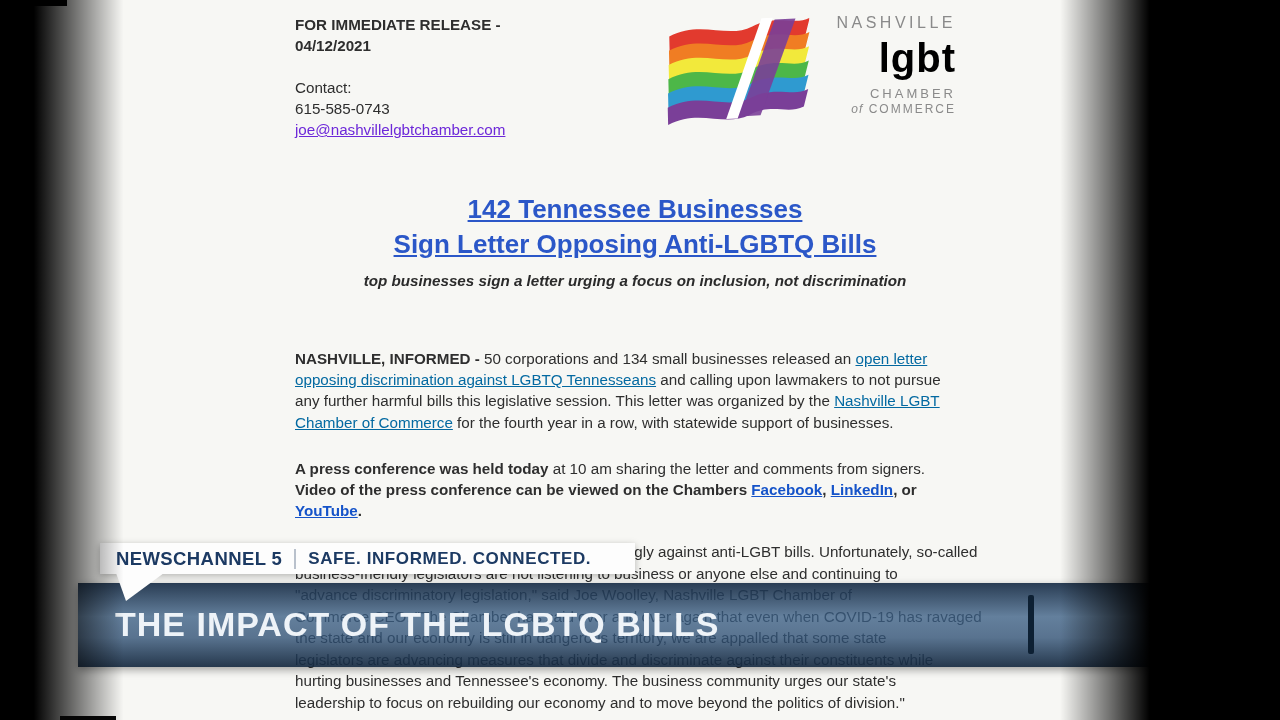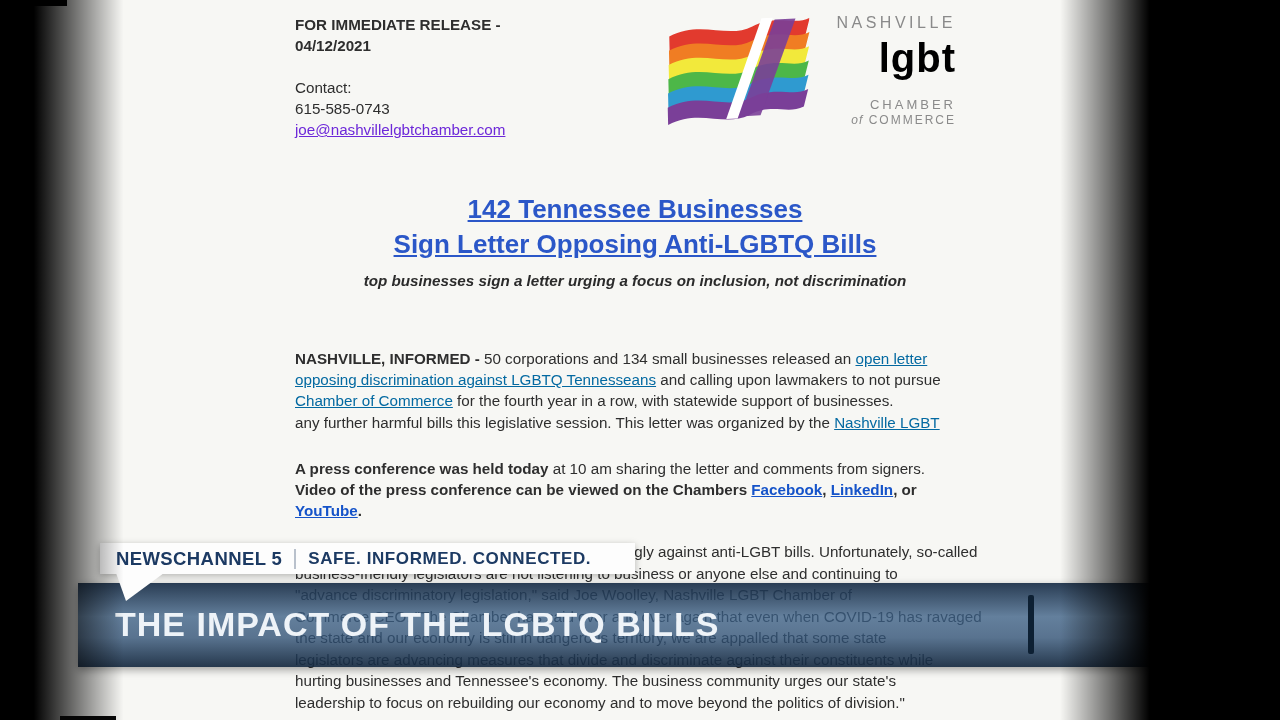--- a/index.html
+++ b/index.html
@@ -14,21 +14,21 @@
   .contact .bold { font-weight:700; }
   .gap { height:21px; }
   .doc-link { color:#6d28d9; text-decoration:underline; }
 
   
   .logo { position:absolute; left:660px; top:8px; width:300px; height:130px; }
   .logo-flag { position:absolute; left:0; top:4px; transform:rotate(-3deg); }
   .logo-text { position:absolute; right:4px; top:6px; width:150px; text-align:right; }
   .logo-nashville { font-size:16px; letter-spacing:3.5px; color:#8a8a8a; font-weight:400; }
   .logo-lgbt { font-size:40px; font-weight:700; color:#000000; line-height:52px; letter-spacing:1px; }
-  .logo-chamber { font-size:13px; letter-spacing:3px; color:#8a8a8a; margin-top:13px; }
+  .logo-chamber { font-size:13px; letter-spacing:3px; color:#8a8a8a; margin-top:2px; }
   .logo-ofcommerce { font-size:12px; letter-spacing:2px; color:#8a8a8a; margin-top:1px; }
   .logo-ofcommerce .of { font-style:italic; text-transform:none; letter-spacing:1px;margin-left:34px; }
 
   .headline { position:absolute; left:295px; top:192px; width:680px; text-align:center; }
   .headline h1 { font-size:26px; line-height:35px; font-weight:700; color:#2b57c8; text-decoration:underline; }
   .subtitle { margin-top:8px; font-style:italic; font-size:15.2px; line-height:22px; color:#2b2b2b; font-weight:700; }
 
   .para { position:absolute; left:295px; font-size:15.2px; line-height:21.2px; }
   .para1 { top:348px; }
   .para2 { top:458px; }
@@ -109,22 +109,22 @@
       <h1>142 Tennessee Businesses</h1>
       <h1>Sign Letter Opposing Anti-LGBTQ Bills</h1>
       <div class="subtitle">
         <div class="tl">top businesses sign a letter urging a focus on inclusion, not discrimination</div>
       </div>
     </div>
 
     <div class="para para1">
         <div class="tl"><span class="seg-b">NASHVILLE, INFORMED - </span><span>50 corporations and 134 small businesses released an </span><span class="seg-l">open letter</span></div>
         <div class="tl"><span class="seg-l">opposing discrimination against LGBTQ Tennesseans</span><span> and calling upon lawmakers to not pursue</span></div>
+        <div class="tl"><span>any further harmful bills this legislative session. This letter was organized by the </span><span class="seg-l">Nashville LGBT</span></div>
         <div class="tl"><span class="seg-l">Chamber of Commerce</span><span> for the fourth year in a row, with statewide support of businesses.</span></div>
-        <div class="tl"><span>any further harmful bills this legislative session. This letter was organized by the </span><span class="seg-l">Nashville LGBT</span></div>
       </div>
     <div class="para para2">
         <div class="tl"><span class="seg-b">A press conference was held today</span><span> at 10 am sharing the letter and comments from signers.</span></div>
         <div class="tl"><span class="seg-b">Video of the press conference can be viewed on the Chambers </span><span class="seg-lb">Facebook</span><span class="seg-b">, </span><span class="seg-lb">LinkedIn</span><span class="seg-b">, or</span></div>
         <div class="tl"><span class="seg-lb">YouTube</span><span class="seg-b">.</span></div>
       </div>
     <div class="para para3">
         <div class="tl">The business community has spoken overwhelmingly against anti-LGBT bills. Unfortunately, so-called</div>
         <div class="tl">business-friendly legislators are not listening to business or anyone else and continuing to</div>
         <div class="tl">"advance discriminatory legislation," said Joe Woolley, Nashville LGBT Chamber of</div>

